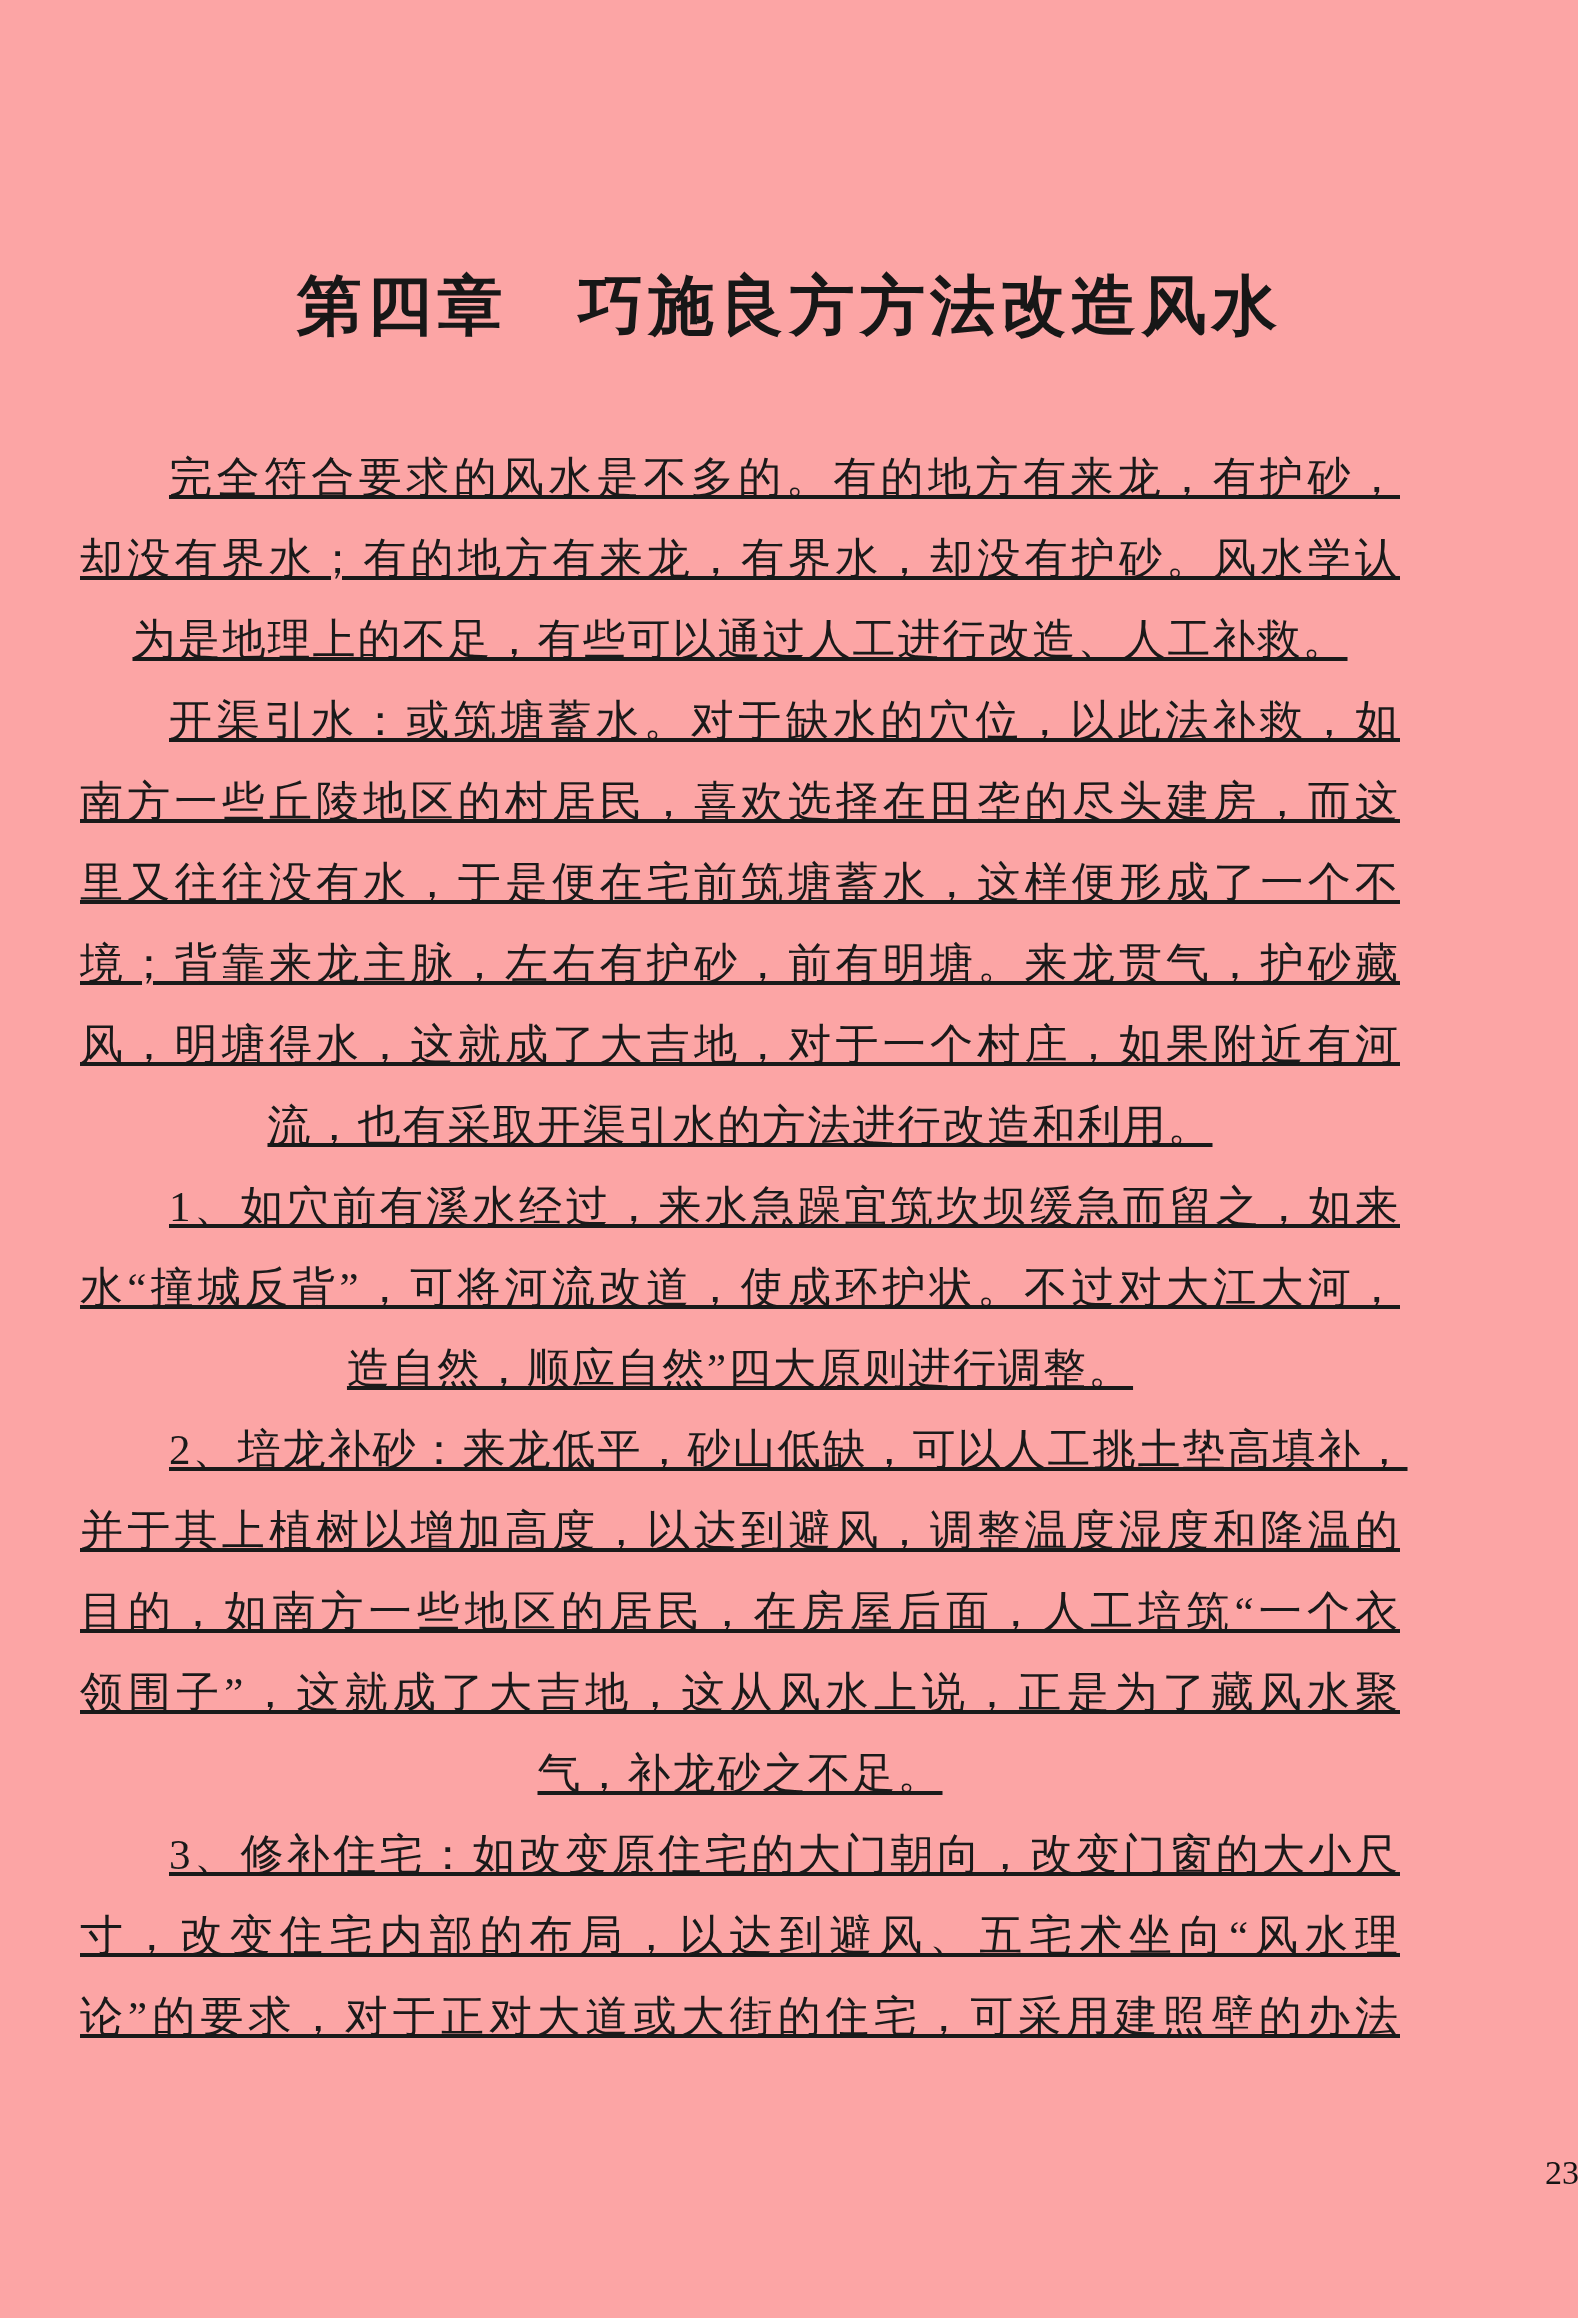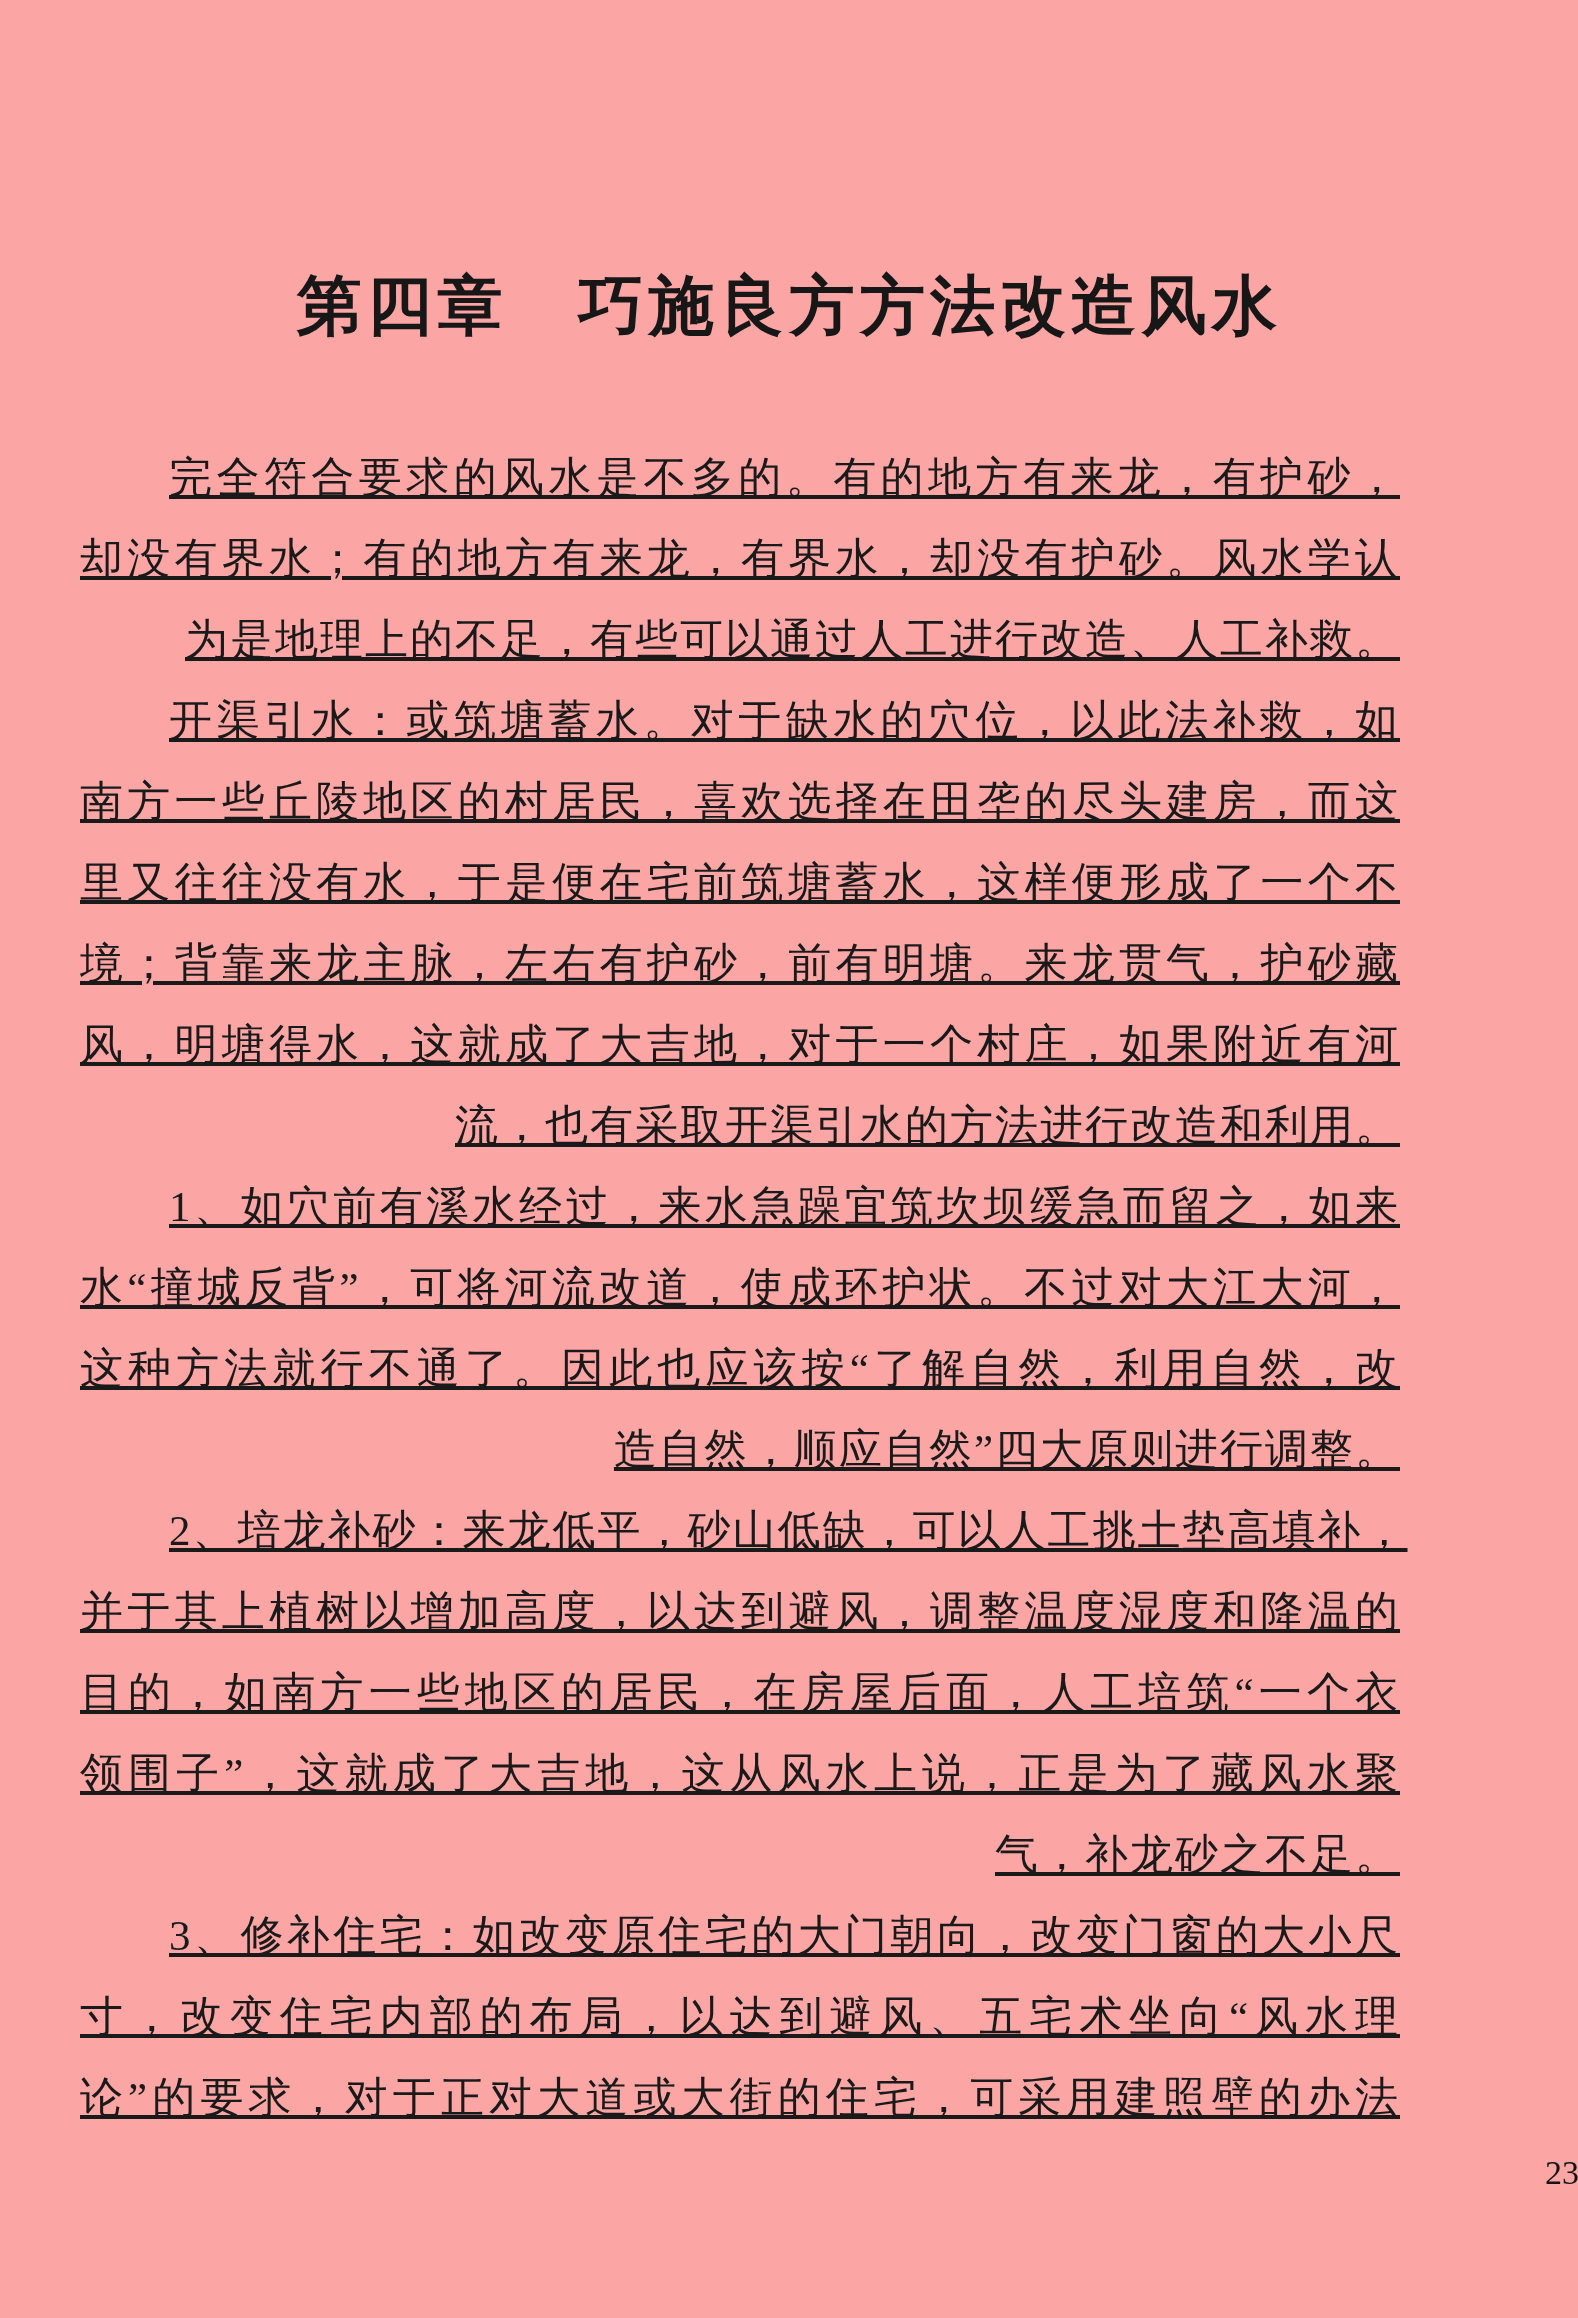--- a/index.html
+++ b/index.html
@@ -36,21 +36,21 @@
     width: 1320px;
     font-size: 43px;
     letter-spacing: 2px;
     color: #1a1a1a;
     text-decoration: underline;
   }
   .line {
     height: 81px;
     line-height: 81px;
     white-space: nowrap;
-    text-align: right;
+    text-align: center;
   }
   .line.j {
     text-align: justify;
     text-align-last: justify;
   }
   .line.i {
     text-indent: 89px;
   }
   .page-number {
     position: absolute;
@@ -75,21 +75,20 @@
     <div class="line j">却没有界水；有的地方有来龙，有界水，却没有护砂。风水学认</div>
     <div class="line">为是地理上的不足，有些可以通过人工进行改造、人工补救。</div>
     <div class="line j i">开渠引水：或筑塘蓄水。对于缺水的穴位，以此法补救，如</div>
     <div class="line j">南方一些丘陵地区的村居民，喜欢选择在田垄的尽头建房，而这</div>
     <div class="line j">里又往往没有水，于是便在宅前筑塘蓄水，这样便形成了一个不</div>
     <div class="line j">境；背靠来龙主脉，左右有护砂，前有明塘。来龙贯气，护砂藏</div>
     <div class="line j">风，明塘得水，这就成了大吉地，对于一个村庄，如果附近有河</div>
     <div class="line">流，也有采取开渠引水的方法进行改造和利用。</div>
     <div class="line j i">1、如穴前有溪水经过，来水急躁宜筑坎坝缓急而留之，如来</div>
     <div class="line j">水“撞城反背”，可将河流改道，使成环护状。不过对大江大河，</div>
-    <div class="line j">这种方法就行不通了。因此也应该按“了解自然，利用自然，改</div>
     <div class="line">造自然，顺应自然”四大原则进行调整。</div>
     <div class="line j i">2、培龙补砂：来龙低平，砂山低缺，可以人工挑土垫高填补，</div>
     <div class="line j">并于其上植树以增加高度，以达到避风，调整温度湿度和降温的</div>
     <div class="line j">目的，如南方一些地区的居民，在房屋后面，人工培筑“一个衣</div>
     <div class="line j">领围子”，这就成了大吉地，这从风水上说，正是为了藏风水聚</div>
     <div class="line">气，补龙砂之不足。</div>
     <div class="line j i">3、修补住宅：如改变原住宅的大门朝向，改变门窗的大小尺</div>
     <div class="line j">寸，改变住宅内部的布局，以达到避风、五宅术坐向“风水理</div>
     <div class="line j">论”的要求，对于正对大道或大街的住宅，可采用建照壁的办法</div>
   </div>

